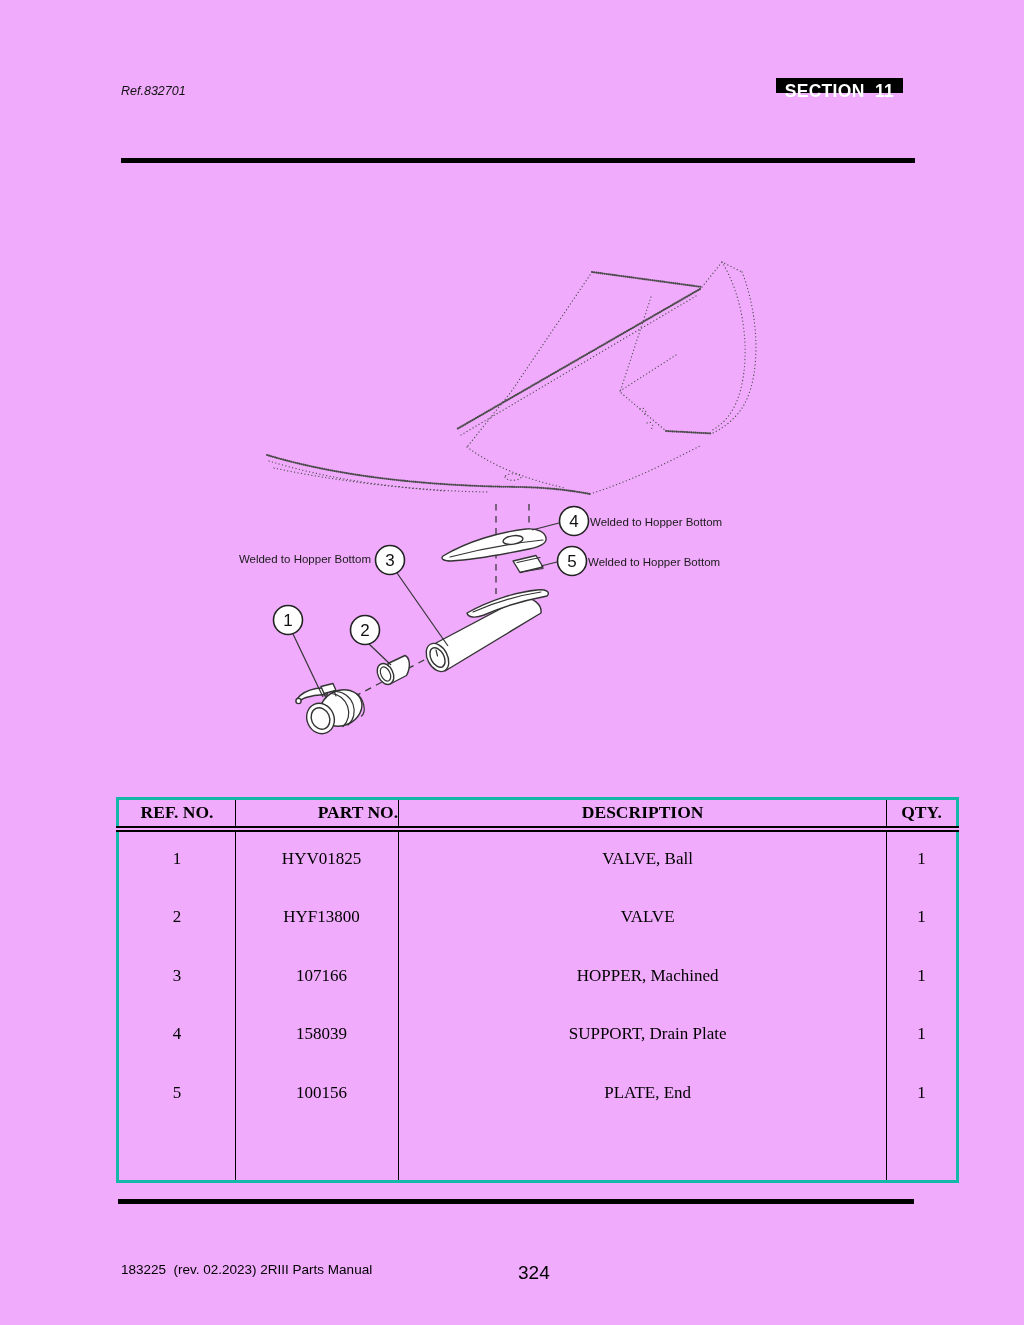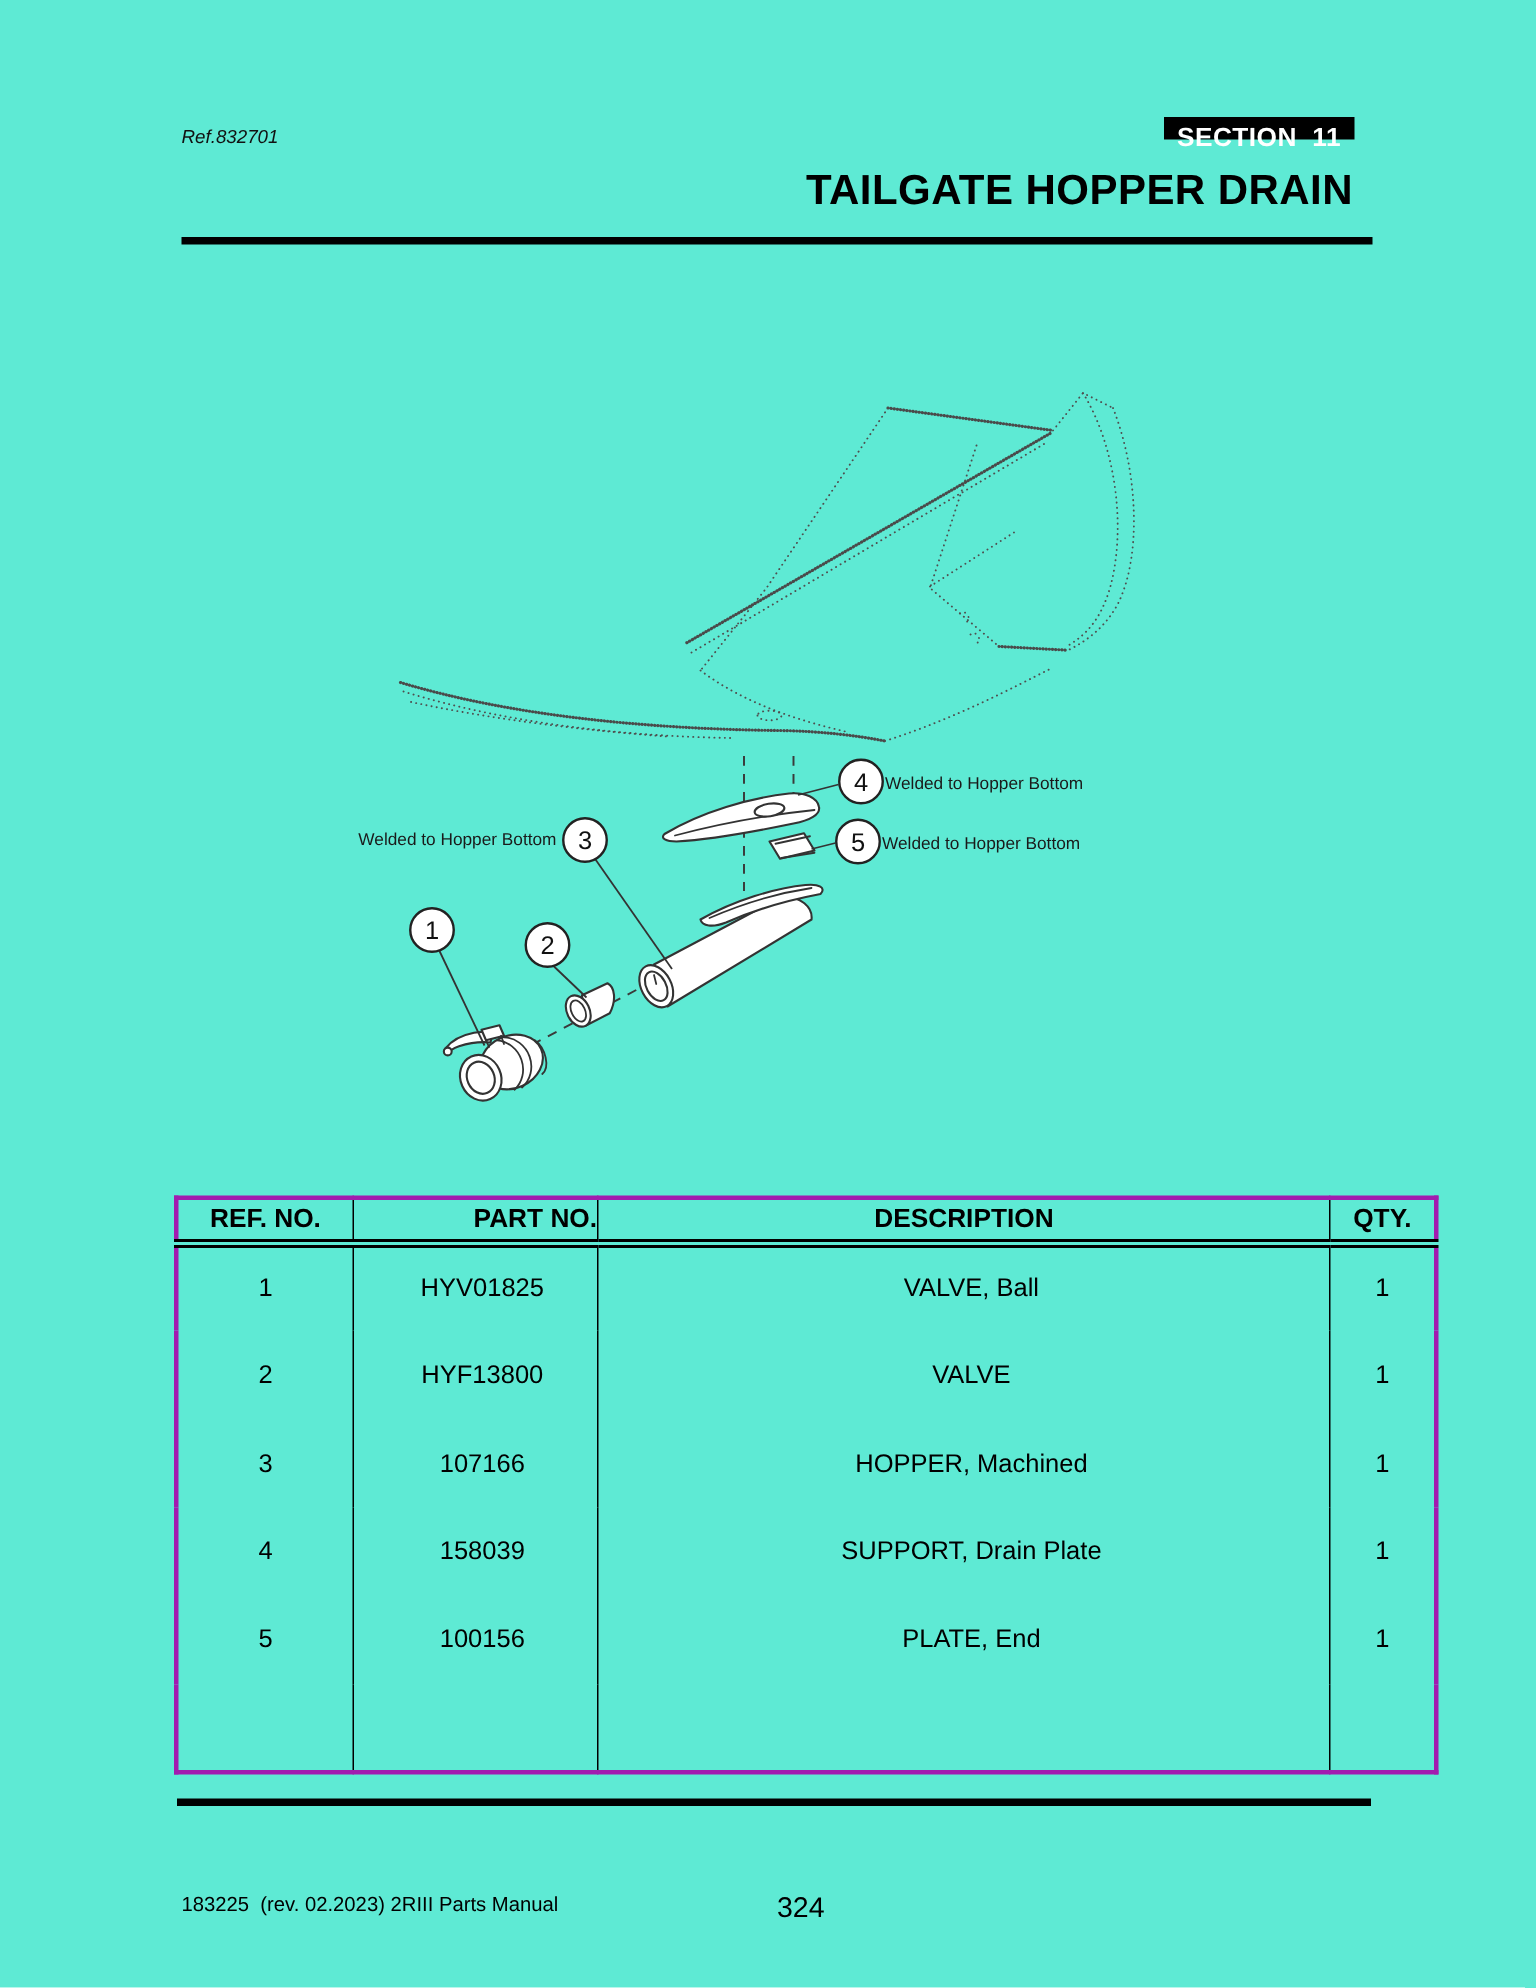--- a/index.html
+++ b/index.html
@@ -1,34 +1,34 @@
 <!DOCTYPE html>
 <html><head>
 <meta charset="utf-8">
 <style>
   * { margin:0; padding:0; box-sizing:border-box; }
   html,body { background:#fff; }
   body { font-family:"Liberation Sans", sans-serif; color:#000; }
-  .page { position:relative; width:1024px; height:1325px; background:#5eead4; overflow:hidden; }
+  .page { position:relative; width:1024px; height:1325px; background:#f0abfc; overflow:hidden; }
 
   .ref-label { position:absolute; left:121px; top:84px; font-size:12.5px; font-style:italic; color:#111; }
   .section-badge { position:absolute; right:121px; top:78px; height:15px; line-height:27px;
                    background:#000; color:#fff; font-weight:700; font-size:17.5px;
                    padding:0 9px; white-space:pre; letter-spacing:0.3px; }
   .page-title { position:absolute; right:122px; top:111px; font-size:28px; font-weight:700;
                 letter-spacing:0.3px; white-space:nowrap; }
   .rule { position:absolute; background:#000; }
   .rule-top { left:121px; top:158px; width:794px; height:5px; }
   .rule-bottom { left:118px; top:1199px; width:796px; height:5px; }
 
   .diagram-svg { position:absolute; left:0; top:0; width:1024px; height:790px; }
 
   .parts-table-wrap { position:absolute; left:116px; top:797px; width:794px; height:386px; }
   table.parts { border-collapse:collapse; table-layout:fixed; width:843px; height:386px;
-                border:3px solid #a21caf; }
+                border:3px solid #14b8a6;font-family:Liberation Serif, serif; }
   table.parts th, table.parts td { border-left:1.5px solid #000; border-right:1.5px solid #000;
                 overflow:hidden; white-space:nowrap; }
   table.parts thead th { border-bottom:6px double #000; font-size:17.5px; font-weight:700;
                 height:30px; text-align:center; vertical-align:middle; }
   table.parts tbody td { font-size:17px; height:24px; vertical-align:middle; }
   td.c-ref, th.c-ref { text-align:center; }
   td.c-part { text-align:center; padding-left:9px; }
   td.c-desc { text-align:center; padding-left:10px; }
   td.c-qty, th.c-qty { text-align:center; }
   tr.filler td { height:auto; }
@@ -48,21 +48,20 @@
                  text-anchor:middle; }
   .note { font-family:"Liberation Sans", sans-serif; font-size:11.5px; fill:#1a1a1a; }
 </style>
 </head>
 <body>
 
 <div class="page">
 
   <div class="ref-label">Ref.832701</div>
   <div class="section-badge">SECTION  11</div>
-  <div class="page-title">TAILGATE HOPPER DRAIN</div>
   <div class="rule rule-top"></div>
 
   <svg class="diagram-svg" viewBox="0 0 1024 790" aria-hidden="true">
 
     <g>
       <path class="hatch" d="M 592,272 L 702,287"></path>
       <path class="dot" d="M 702,287 L 722,262 L 742,272"></path>
       <path class="dot" d="M 742,272 C 759,315 761,372 745,403 C 738,416 727,426 713,433"></path>
       <path class="dot" d="M 722,262 C 744,298 751,352 740,392 C 734,412 725,423 711,431"></path>
       <path class="dot" d="M 592,272 L 511,392 L 467,447"></path>

